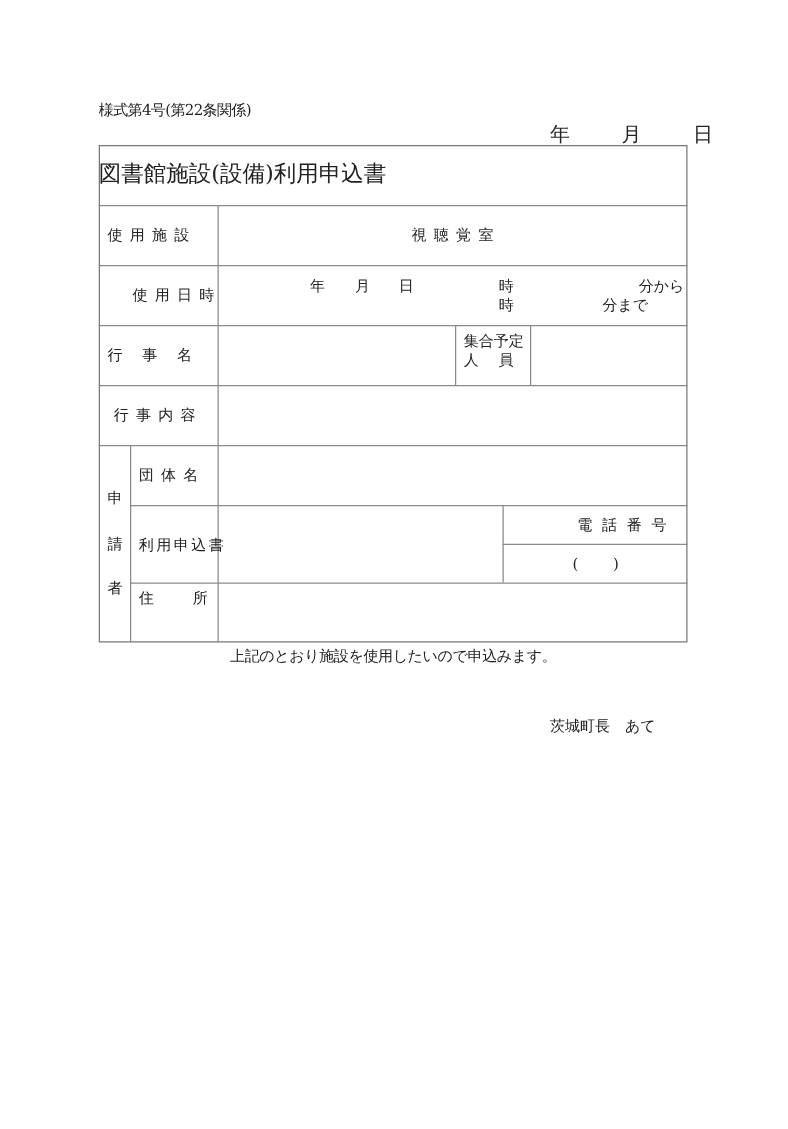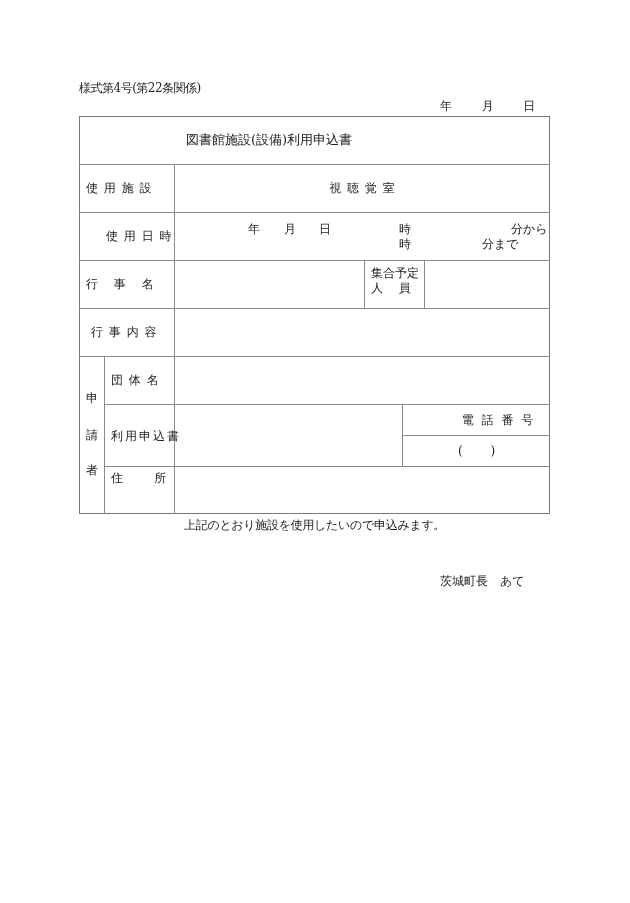--- a/index.html
+++ b/index.html
@@ -18,22 +18,23 @@
     }
     .abs { position: absolute; }
     .form-id {
       left: 79px; top: 80px;
       font-size: 12px;
       letter-spacing: -0.5px;
       white-space: nowrap;
     }
     .date-line {
       left: 440px; top: 98px;
-      font-size: 12px;
+      font-size: 16px;
       white-space: nowrap;
+      font-family: Liberation Mono, monospace;
     }
     .date-line span { display: inline-block; }
     
     .frame {
       left: 79px; top: 116px;
       width: 471px; height: 398px;
       border: 1px solid #777777;
       box-sizing: border-box;
     }
     .hl { position: absolute; height: 0; border-top: 1px solid #8a8a8a; }
@@ -84,21 +85,21 @@
 <div class="hl" style="left:104px; top:404px; width:446px;"></div>
 <div class="hl" style="left:402px; top:435px; width:148px;"></div>
 <div class="hl" style="left:104px; top:466px; width:446px;"></div>
 
 <div class="vl" style="left:174px; top:164px; height:350px;"></div>
 <div class="vl" style="left:104px; top:356px; height:158px;"></div>
 <div class="vl" style="left:364px; top:260px; height:48px;"></div>
 <div class="vl" style="left:424px; top:260px; height:48px;"></div>
 <div class="vl" style="left:402px; top:404px; height:62px;"></div>
 
-<div class="cell-text" style="left:79px; width:380px; top:133px; text-align:center; font-size:13px;">図書館施設(設備)利用申込書</div>
+<div class="cell-text" style="left:79px; width:380px; top:133px; text-align:left; font-size:18px;">図書館施設(設備)利用申込書</div>
 
 <div class="cell-text" style="left:86px; top:181px; letter-spacing:1px;">使 用 施 設</div>
 <div class="field" style="left:175px; top:165px; width:375px; height:47px;">
   <div class="cell-text" style="left:0; width:375px; top:16px; text-align:center; letter-spacing:1px;">視 聴 覚 室</div>
 </div>
 
 <div class="cell-text" style="left:86px; top:229px; letter-spacing:1px;margin-left:20px;">使 用 日 時</div>
 <div class="field" style="left:175px; top:213px; width:375px; height:47px;">
   <div class="cell-text" style="left:73px; top:9px;">年</div>
   <div class="cell-text" style="left:109px; top:9px;">月</div>

